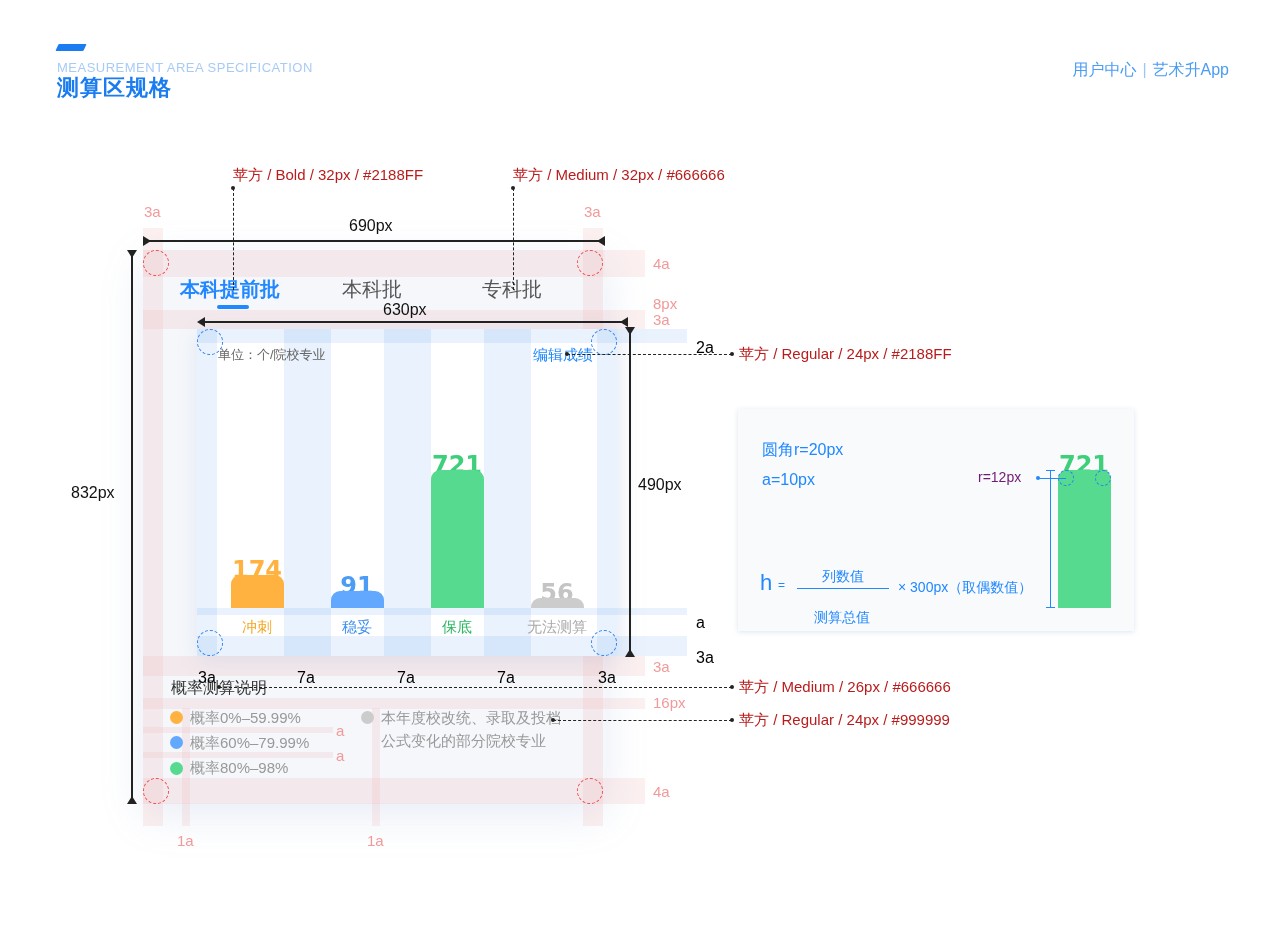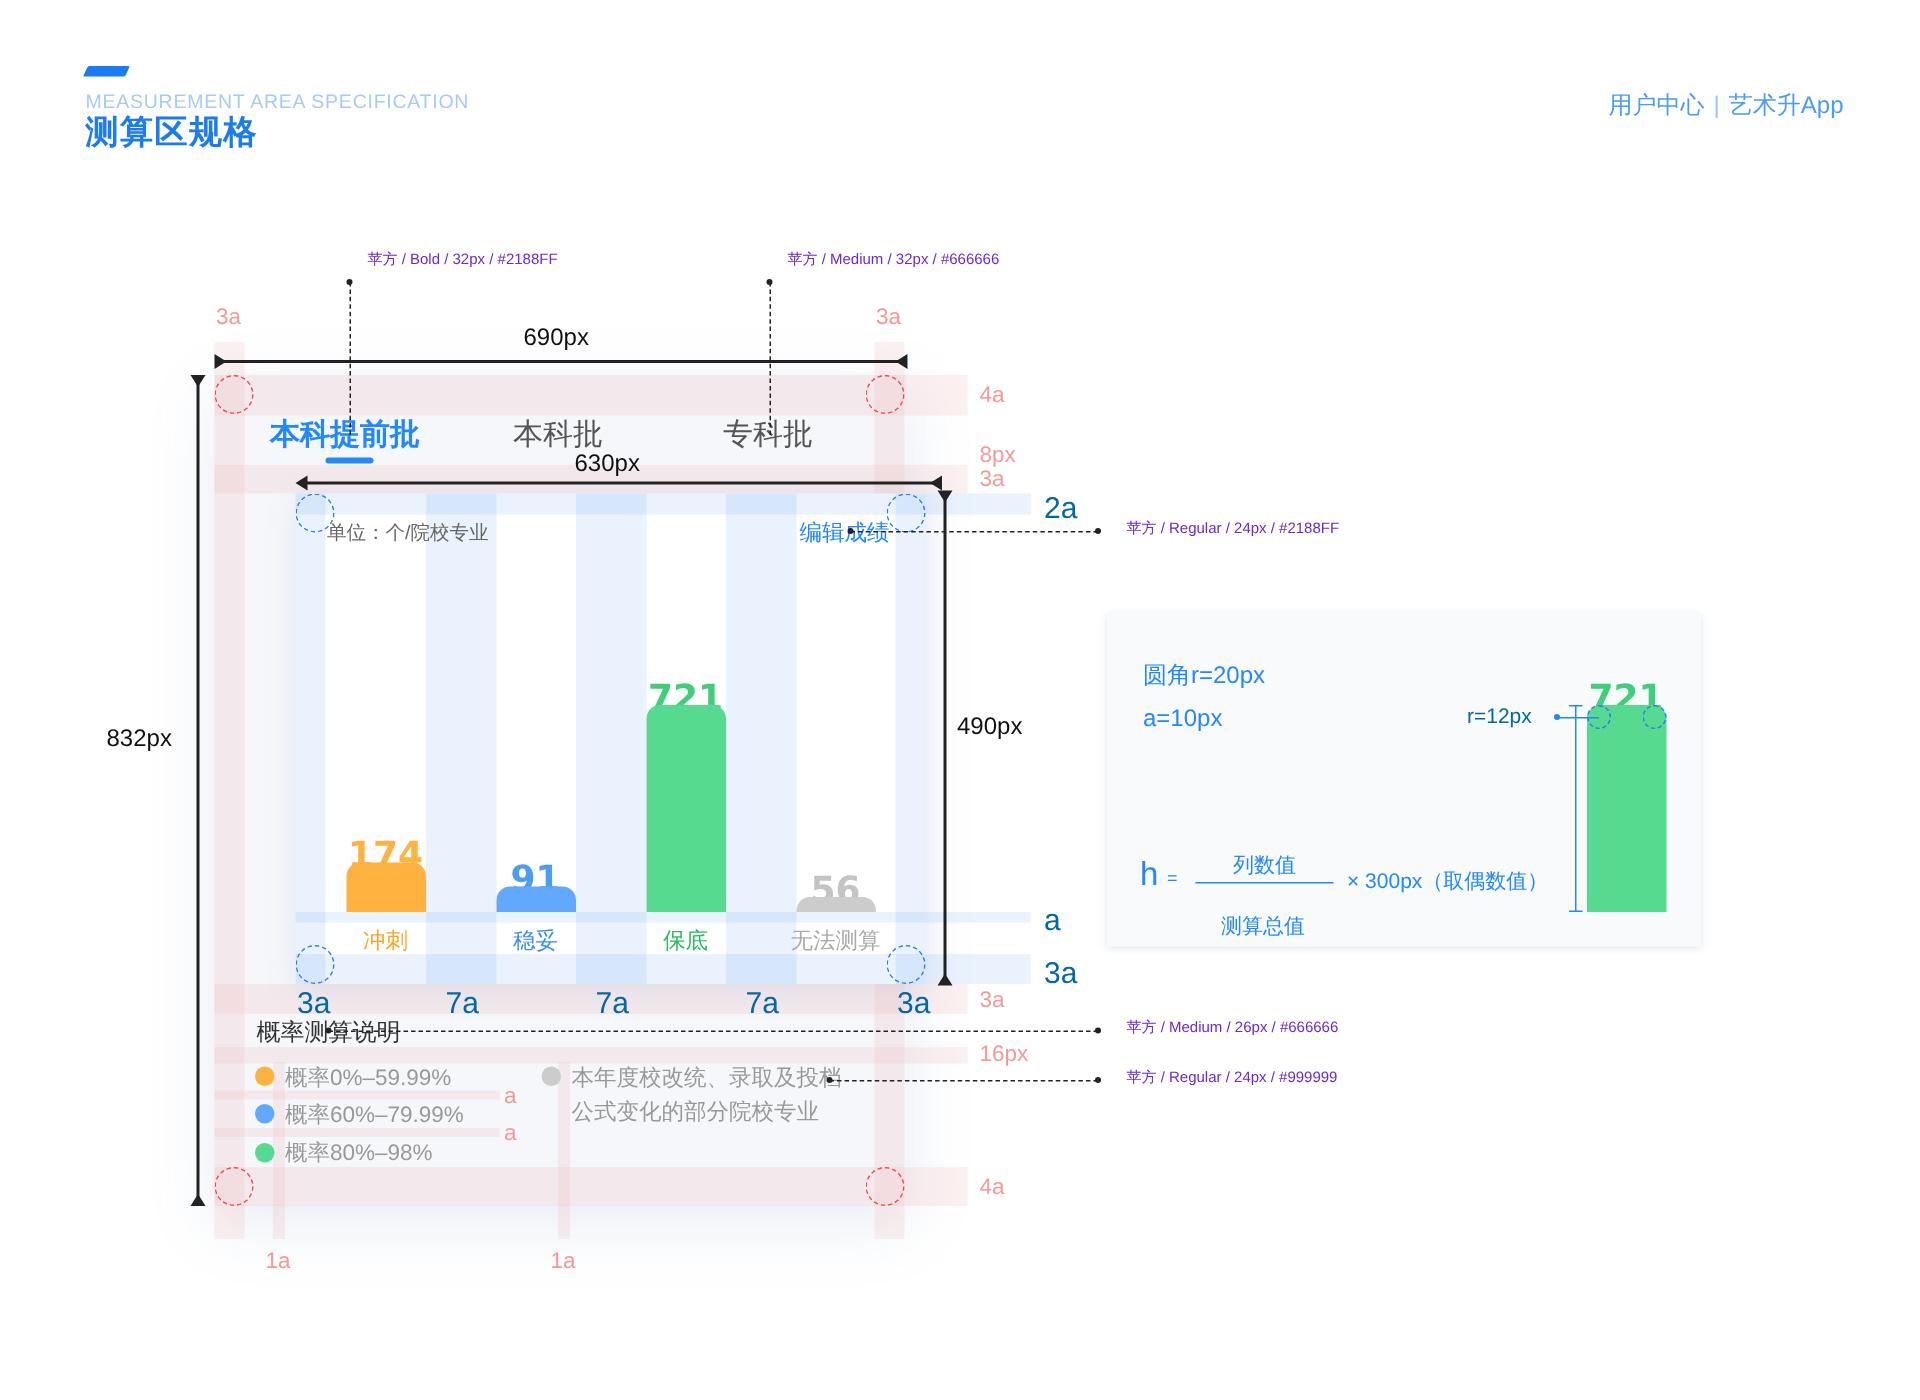--- a/index.html
+++ b/index.html
@@ -11,41 +11,41 @@
   .hdr-bar { left: 57px; top: 44px; width: 28px; height: 7px; background: #1a7cf0; transform: skewX(-25deg); border-radius: 1px; }
   .hdr-en { left: 57px; top: 60px; font-size: 13px; color: #a8cbf5; letter-spacing: 0.5px; height: 12px; overflow: hidden; line-height: 16px; }
   .hdr-cn { left: 57px; top: 73px; font-size: 22px; font-weight: bold; color: #1a7cf0; letter-spacing: 1px; }
   .hdr-right { right: 51px; top: 60px; font-size: 16px; color: #4a9cf5; }
   .hdr-right .sep { margin: 0 6px; color: #9cc6f7; }
 
   
   .band-red { background: rgba(240, 170, 170, 0.18); }
   .band-blue { background: rgba(120, 175, 240, 0.16); }
   .lbl-red { font-size: 15px; color: #f29a9a; }
-  .lbl-blue { font-size: 20px; color: #0369a1; }
+  .lbl-blue { font-size: 16px; color: #000000; margin-top: 11px; }
   .dashed-circle-red { width: 26px; height: 26px; border: 1.5px dashed #f04848; border-radius: 50%; }
   .dashed-circle-blue { width: 26px; height: 26px; border: 1.5px dashed #2a7ff0; border-radius: 50%; }
 
   
   .outer-card { left: 143px; top: 250px; width: 462px; height: 553px; background: #f5f7fa; box-shadow: 0 12px 40px rgba(120,150,200,0.18); }
   .inner-card { left: 197px; top: 329px; width: 420px; height: 327px; background: #ffffff; box-shadow: 0 4px 20px rgba(120,150,200,0.15); }
 
   
   .hline { height: 1.5px; background: #222; }
   .vline { width: 1.5px; background: #222; }
   .arrow-l { width: 0; height: 0; border-top: 5px solid transparent; border-bottom: 5px solid transparent; border-right: 8px solid #222; }
   .arrow-r { width: 0; height: 0; border-top: 5px solid transparent; border-bottom: 5px solid transparent; border-left: 8px solid #222; }
   .arrow-u { width: 0; height: 0; border-left: 5px solid transparent; border-right: 5px solid transparent; border-bottom: 8px solid #222; }
   .arrow-d { width: 0; height: 0; border-left: 5px solid transparent; border-right: 5px solid transparent; border-top: 8px solid #222; }
   .meas-txt { font-size: 16px; color: #111; }
 
   .dash-v { border-left: 1.3px dashed #222; width: 0; }
   .dash-h { border-top: 1.3px dashed #222; height: 0; }
   .dot { width: 4px; height: 4px; background: #222; border-radius: 50%; }
-  .spec-txt { font-size: 10px; color: #6d28d9; white-space: nowrap; margin-left: 12px; }
+  .spec-txt { font-size: 15px; color: #b91c1c; white-space: nowrap; }
 
   
   .tab { font-size: 20px; white-space: nowrap; }
   .tab-active { color: #2188ff; }
   .tab-inactive { color: #555; }
   .tab-underline { left: 217px; top: 305px; width: 32px; height: 4px; background: #2188ff; border-radius: 2px; }
 
   
   .unit-txt { font-size: 13px; color: #666; }
   .edit-txt { font-size: 15px; color: #2188ff; }
@@ -221,13 +221,13 @@
 
 <div class="abs bar-val" style="left:1044px;top:435px;color:#3ecf7b;">721</div>
 <div class="abs bar" style="left:1058px;top:470px;width:53px;height:138px;background:#55DA8F;"></div>
 <div class="abs dashed-circle-blue" style="left:1058px;top:470px;width:16px;height:16px;"></div>
 <div class="abs dashed-circle-blue" style="left:1095px;top:470px;width:16px;height:16px;"></div>
 <div class="abs blue-line-v" style="left:1050px;top:470px;height:138px;"></div>
 <div class="abs blue-line-h" style="left:1046px;top:470px;width:9px;"></div>
 <div class="abs blue-line-h" style="left:1046px;top:607px;width:9px;"></div>
 <div class="abs blue-line-h" style="left:1038px;top:478px;width:28px;"></div>
 <div class="abs" style="left:1036px;top:476px;width:4px;height:4px;border-radius:50%;background:#2188ff;"></div>
-<div class="abs" style="left:978px;top:469px;font-size:14px;color:#0369a1;">r=12px</div>
+<div class="abs" style="left:978px;top:469px;font-size:14px;color:#701a75;">r=12px</div>
 
 </body></html>

